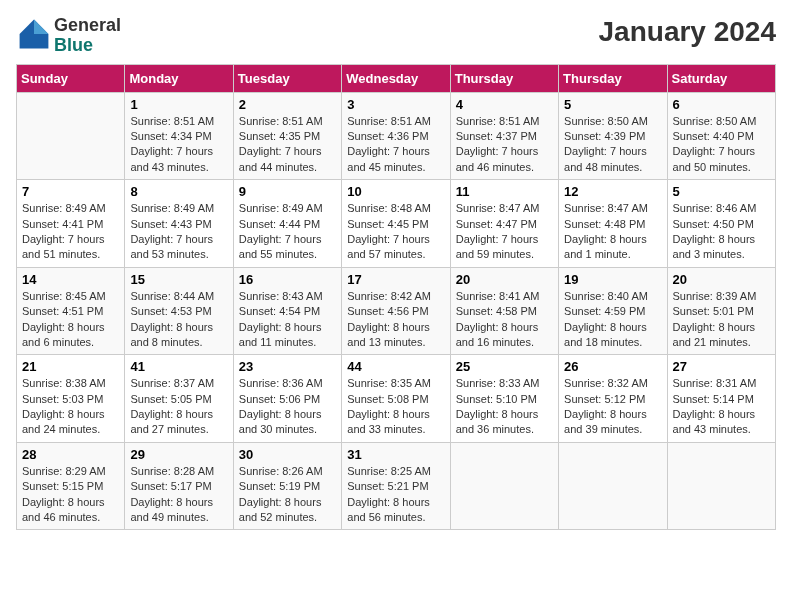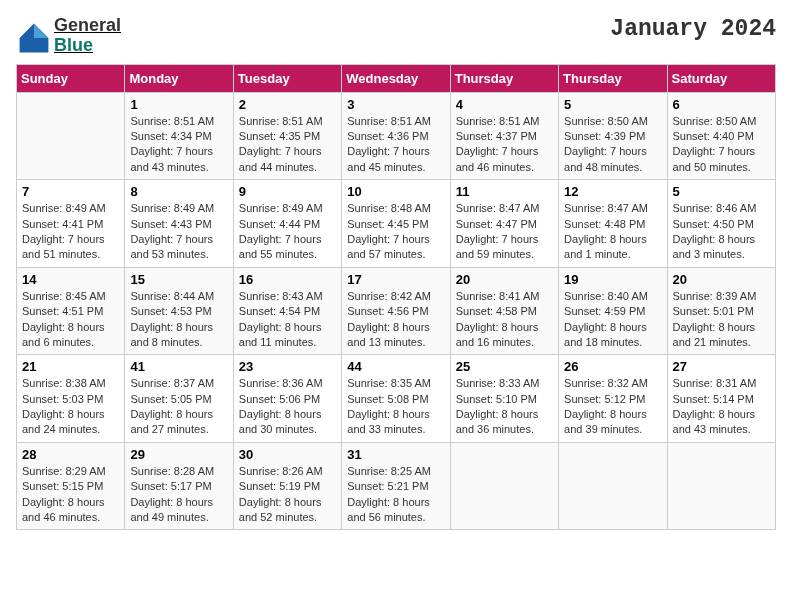--- a/index.html
+++ b/index.html
@@ -11,22 +11,21 @@
       padding: 16px;
     }
     .header {
       display: flex;
       justify-content: space-between;
       align-items: flex-start;
       margin-bottom: 8px;
     }
     .logo {
       display: flex;
-      align-items: flex-end;
-      text-decoration: underline;
+      align-items: flex-start;
     }
     .logo-text {
       display: flex;
       flex-direction: column;
       line-height: 1.1;
     }
     .logo-general {
       font-size: 18px;
       font-weight: bold;
       color: #333;
@@ -38,24 +37,23 @@
     }
     .logo-icon {
       width: 36px;
       height: 36px;
       margin-right: 2px;
     }
     .title-block {
       text-align: right;
     }
     .calendar-title {
-      font-size: 23px;
+      font-size: 28px;
       font-weight: bold;
       color: #333;
-      font-family: Liberation Mono, monospace;
     }
     .calendar-subtitle {
       font-size: 15px;
       color: #555;
     }
     table {
       width: 100%;
       border-collapse: collapse;
       font-size: 11px;
     }

